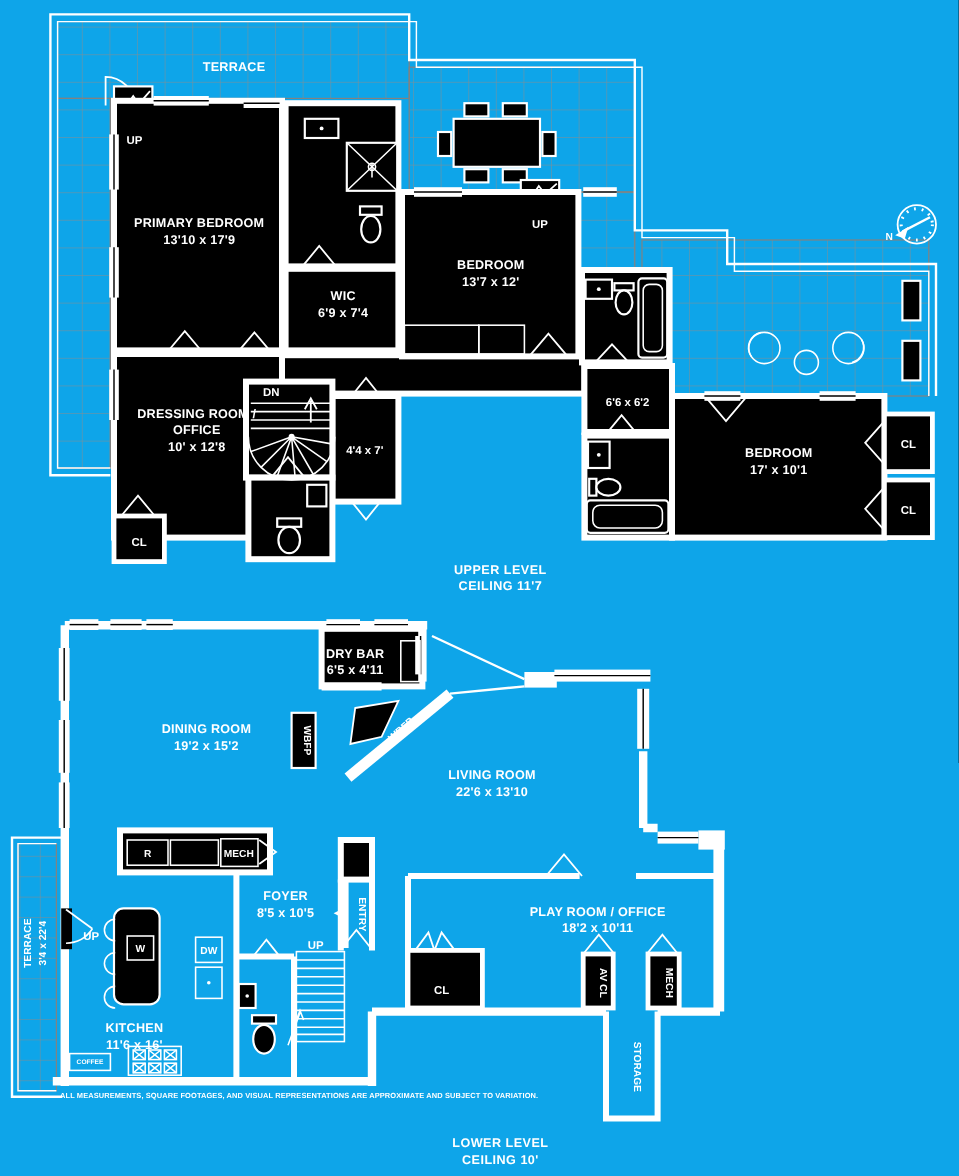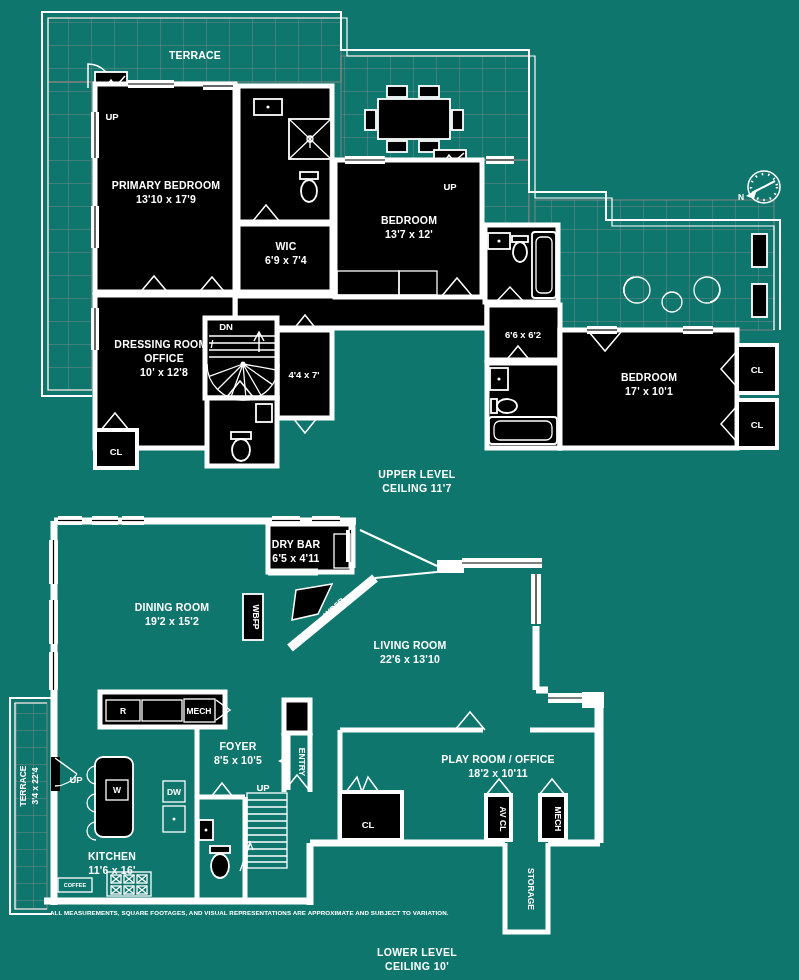--- a/index.html
+++ b/index.html
@@ -1,16 +1,16 @@
 <!DOCTYPE html>
 <html><head>
 <meta charset="utf-8">
 <style>
   html,body{margin:0;padding:0;background:#000;}
-  .stage{position:relative;width:799px;height:980px;background:#0f766e;overflow:hidden;}
+  .stage{position:relative;width:799px;height:980px;background:#0ea5e9;overflow:hidden;}
   svg{display:block;}
   text{font-family:"Liberation Sans",sans-serif;fill:#fff;}
   .rn{font-weight:700;font-size:10.5px;text-anchor:middle;letter-spacing:.2px;}
   .sm{font-weight:700;font-size:9.5px;text-anchor:middle;}
   .xs{font-weight:700;font-size:8.5px;text-anchor:middle;}
   .micro{font-weight:700;font-size:5.5px;text-anchor:middle;}
   .disc{font-weight:700;font-size:6.2px;text-anchor:start;letter-spacing:.1px;}
   .title{font-weight:700;font-size:10.5px;text-anchor:middle;letter-spacing:.4px;}
   .w{stroke:#fff;fill:none;}
   .w1{stroke-width:1.2;} .w15{stroke-width:1.5;} .w2{stroke-width:2;}

